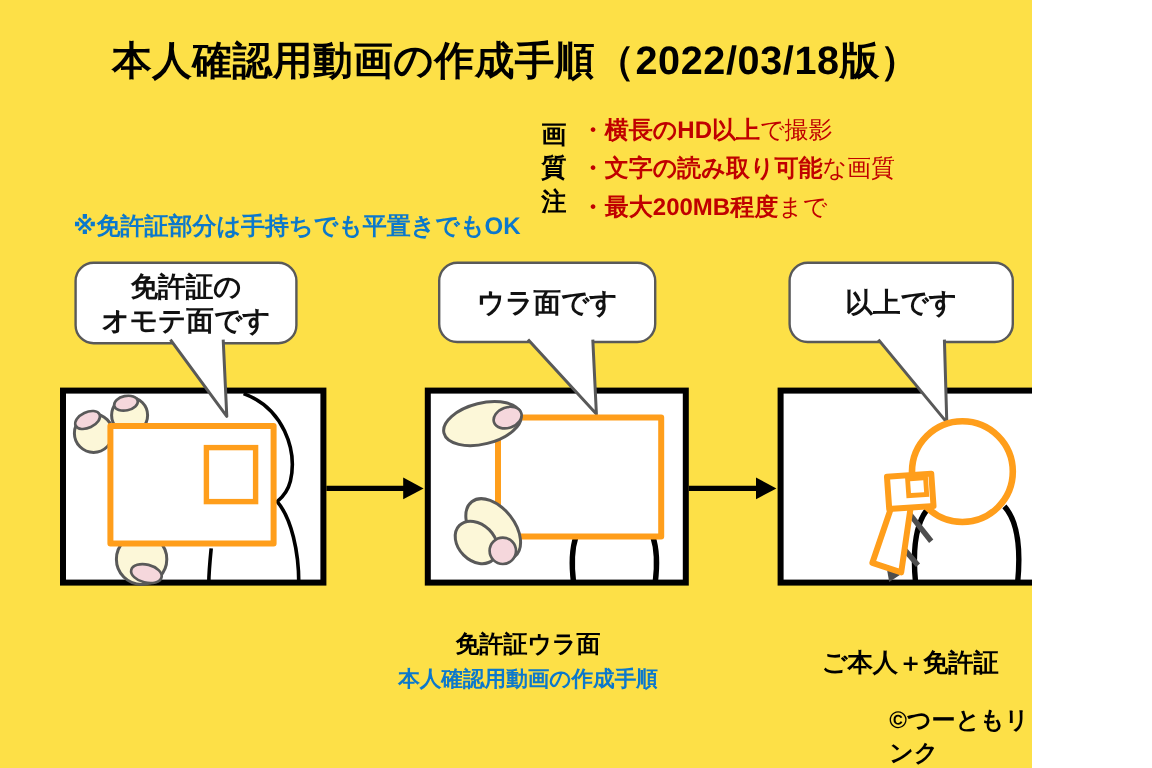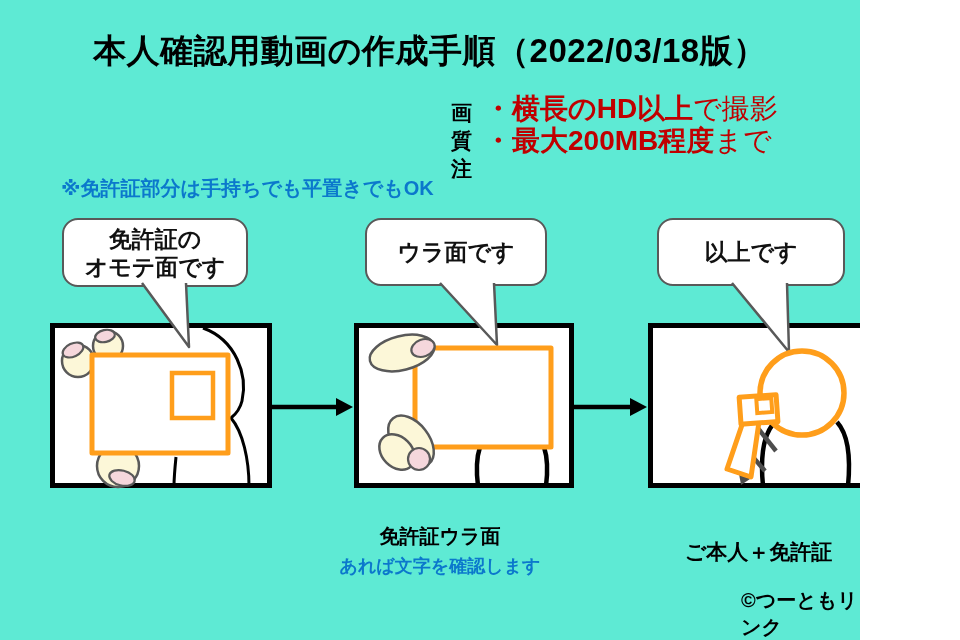--- a/index.html
+++ b/index.html
@@ -1,29 +1,29 @@
 <!DOCTYPE html>
 <html style="--red: #C00000; --blue: #0B78CC; --orange: #FF9E1B; --gray: #595959; --skin: #FCF7D8; --nail: #F5D7DC; --darkgray: #4D4D4D;"><head>
 <meta charset="utf-8">
 <style>
   html,body{margin:0;padding:0;}
   .canvas{
-    position:relative;width:860px;height:640px;background:#5eead4;overflow:hidden;
+    position:relative;width:860px;height:640px;background:#fde047;overflow:hidden;
     font-family:"Liberation Sans","DejaVu Sans",sans-serif;color:#000;
   }
   .abs{position:absolute;}
   .title{
     left:0;right:0;top:29px;text-align:center;
     font-size:33px;font-weight:700;letter-spacing:0.5px;
   }
   .q-label{
     left:451px;top:99px;font-size:21px;font-weight:700;
     line-height:28px;white-space:pre-line;
   }
-  .q-items{left:484px;top:93px;color:var(--red,#C00000);font-size:28px;line-height:32px;}
+  .q-items{left:484px;top:93px;color:var(--red,#C00000);font-size:20px;line-height:32px;}
   .q-items .b{font-weight:700;}
   .q-items .r{font-weight:400;}
   .tip{left:61px;top:175px;font-size:20px;font-weight:700;color:var(--blue,#0B78CC);}
   .bubble{
     box-sizing:border-box;background:#fff;border:2.5px solid var(--gray,#595959);
     border-radius:16px;display:flex;align-items:center;justify-content:center;
     text-align:center;font-size:23px;font-weight:700;line-height:28px;
     white-space:pre-line;color:#111;
   }
   .bubble1{left:62px;top:218px;width:186px;height:69px;}
@@ -59,33 +59,34 @@
 
 <div class="canvas">
 
   <div class="abs title">本人確認用動画の作成手順（2022/03/18版）</div>
 
   <div class="abs q-label">画
 質
 注</div>
   <div class="abs q-items">
     <div class="q-item"><span class="b">・横長のHD以上</span><span class="r">で撮影</span></div>
+    <div class="q-item"><span class="b">・文字の読み取り可能</span><span class="r">な画質</span></div>
     <div class="q-item"><span class="b">・最大200MB程度</span><span class="r">まで</span></div>
   </div>
 
   <div class="abs bubble bubble1">免許証の
 オモテ面です</div>
 
   <div class="abs tip">※免許証部分は手持ちでも平置きでもOK</div>
   <div class="abs bubble bubble3">以上です</div>
   <div class="abs bubble bubble2">ウラ面です</div>
 
   <div class="abs caption cap2">
     <div class="cap-main">免許証ウラ面</div>
-    <div class="cap-blue">あれば文字を確認します</div>
+    <div class="cap-blue">本人確認用動画の作成手順</div>
   </div>
   <div class="abs caption cap3">
     <div class="cap-main">ご本人＋免許証</div>
   </div>
 
   <div class="abs copyright">©つーともリンク</div>
 
   <svg class="abs overlay" width="960" height="640" viewBox="0 0 960 640">
 
     <rect class="panel" x="52.5" y="325.5" width="217" height="160"></rect>

